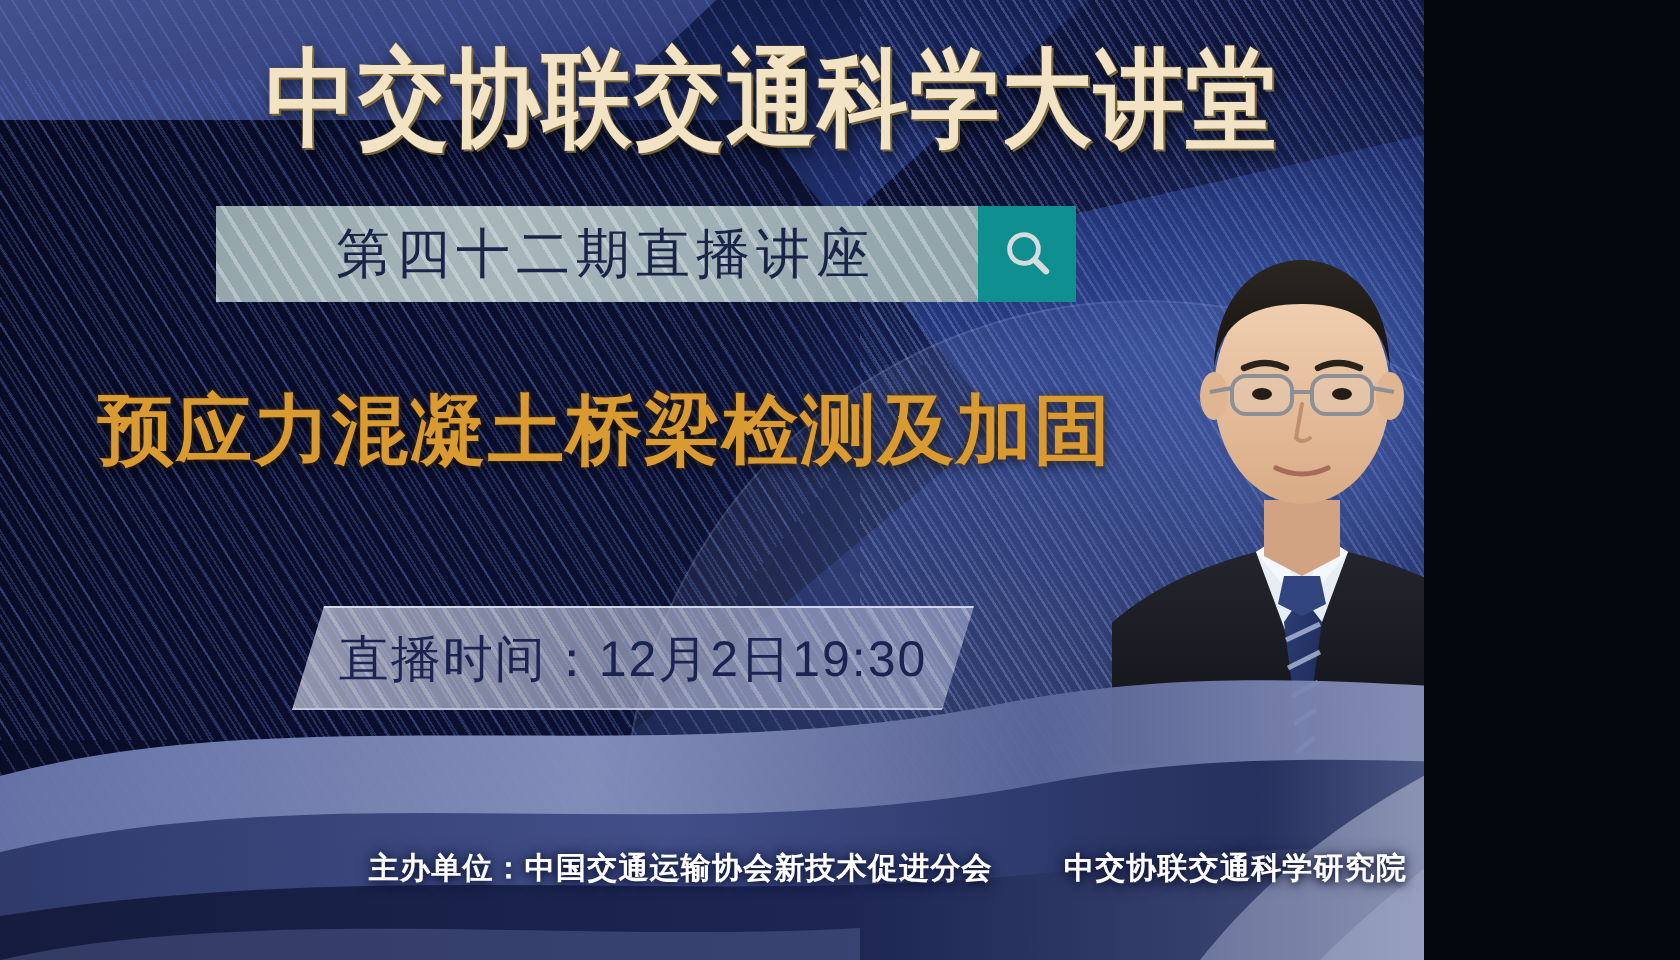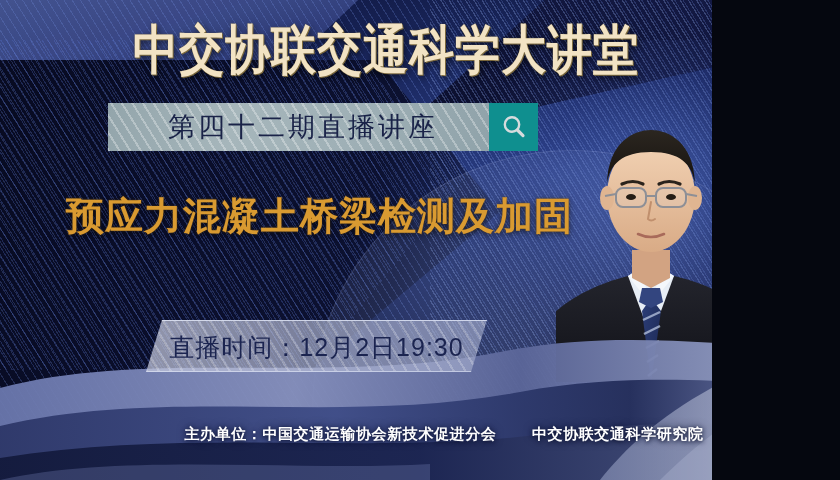--- a/index.html
+++ b/index.html
@@ -116,29 +116,29 @@
     font-size:27px; letter-spacing:3px; color:#1a2348; font-weight:500;
   }
   .searchbox{
     position:absolute; left:489px; top:103px; width:49px; height:48px;
     background:#0f8f8f; display:flex; align-items:center; justify-content:center;
   }
   .searchbox svg{ display:block; }
 
   
   .topic{
-    position:absolute; left:66px; top:190px; width:560px;
+    position:absolute; left:49px; top:190px; width:560px;
     font-size:38px; line-height:52px; font-weight:bold; letter-spacing:1px;
     white-space:nowrap; color:#d99a31;
     text-shadow:0 2px 6px rgba(0,0,0,.6), 0 0 2px rgba(120,80,20,.8);
   }
 
   
   .timepill{
-    position:absolute; left:146px; top:320px; width:341px; height:52px;
+    position:absolute; left:146px; top:303px; width:341px; height:52px;
     background:linear-gradient(100deg, rgba(198,202,222,.72) 0%, rgba(180,186,212,.66) 45%, rgba(166,174,205,.62) 100%);
     clip-path:polygon(16px 0,100% 0,calc(100% - 16px) 100%,0 100%);
     overflow:hidden;
     border-top:1px solid rgba(235,240,255,.75);
     border-bottom:1px solid rgba(235,240,255,.55);
   }
   .timepill::after{
     content:""; position:absolute; inset:0;
     background-image:repeating-linear-gradient(58deg,
       rgba(255,255,255,.22) 0px, rgba(255,255,255,.22) 2px,

